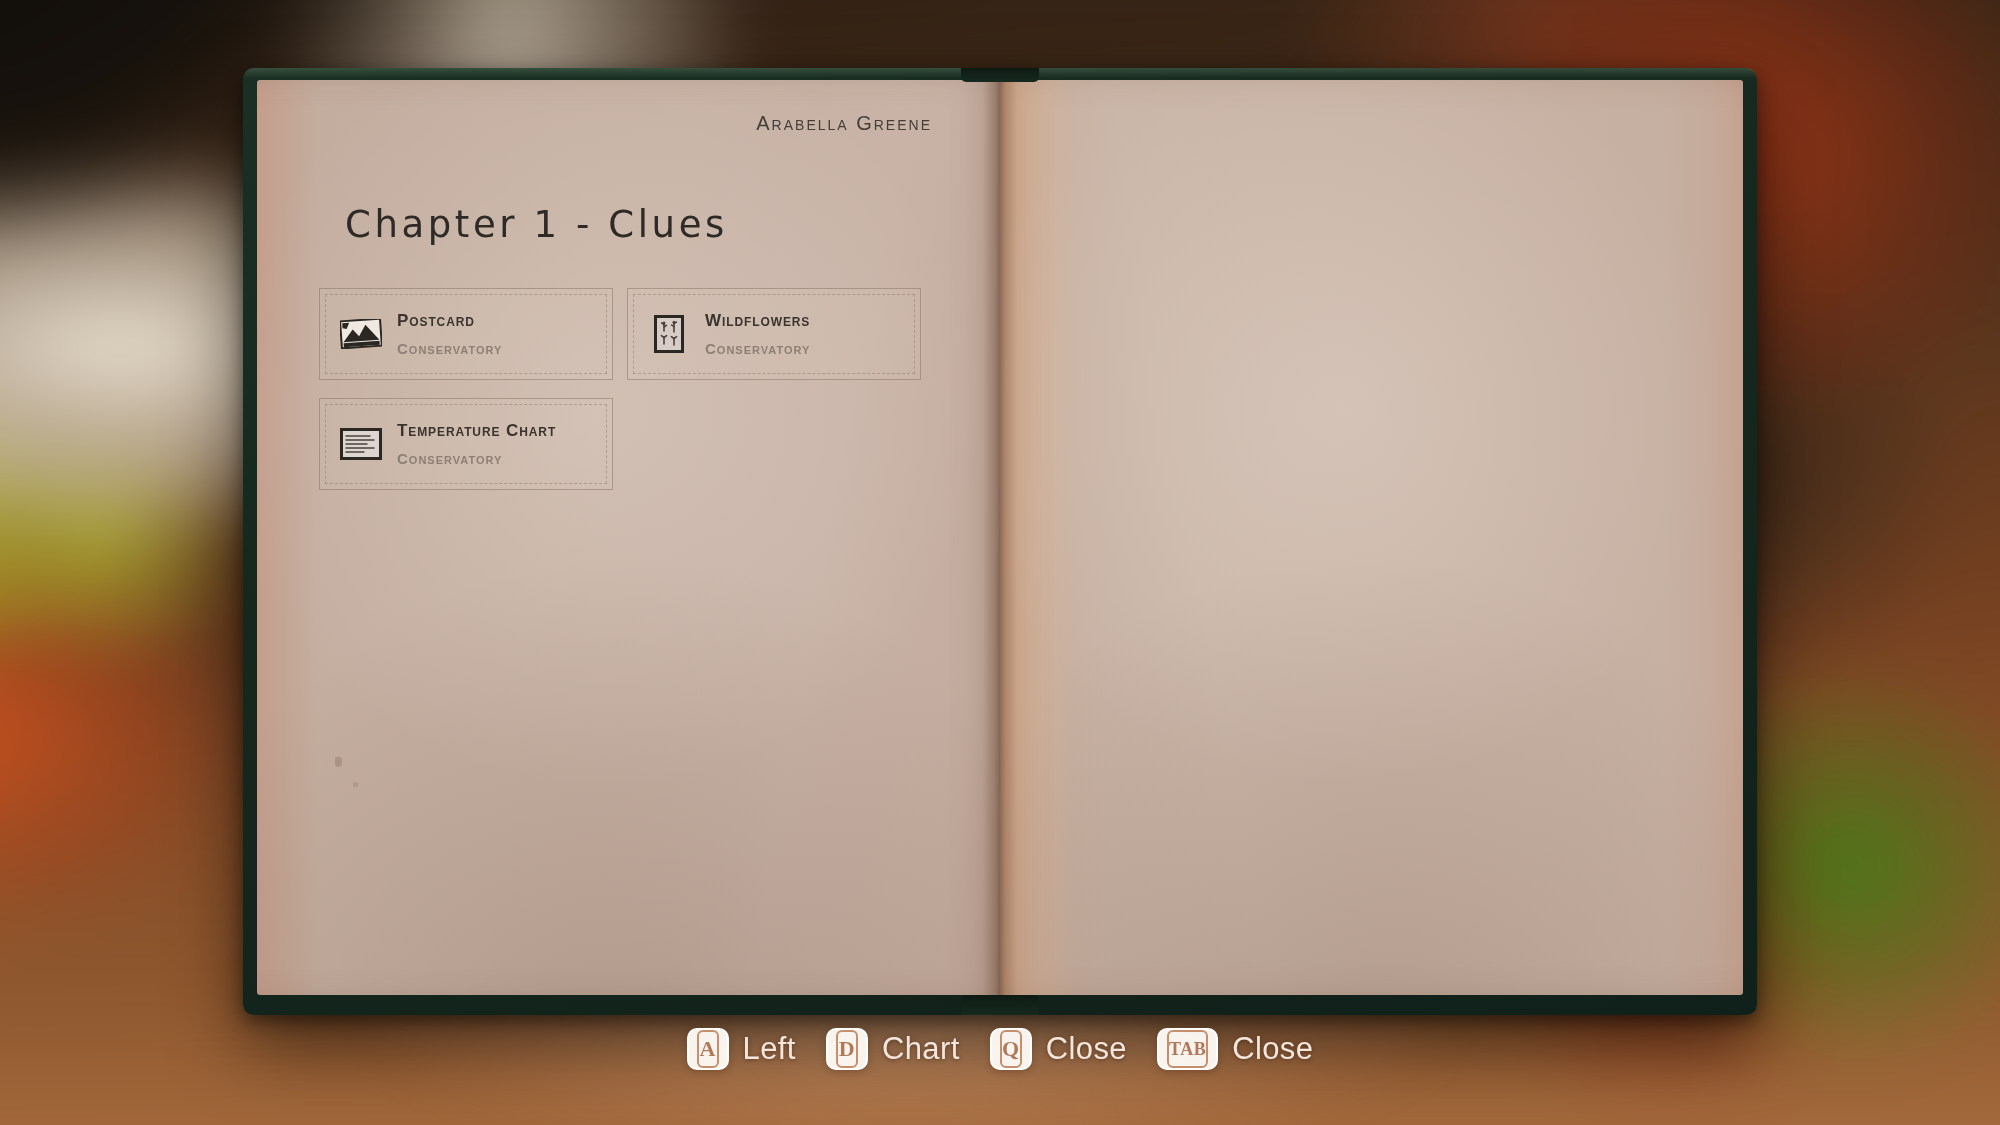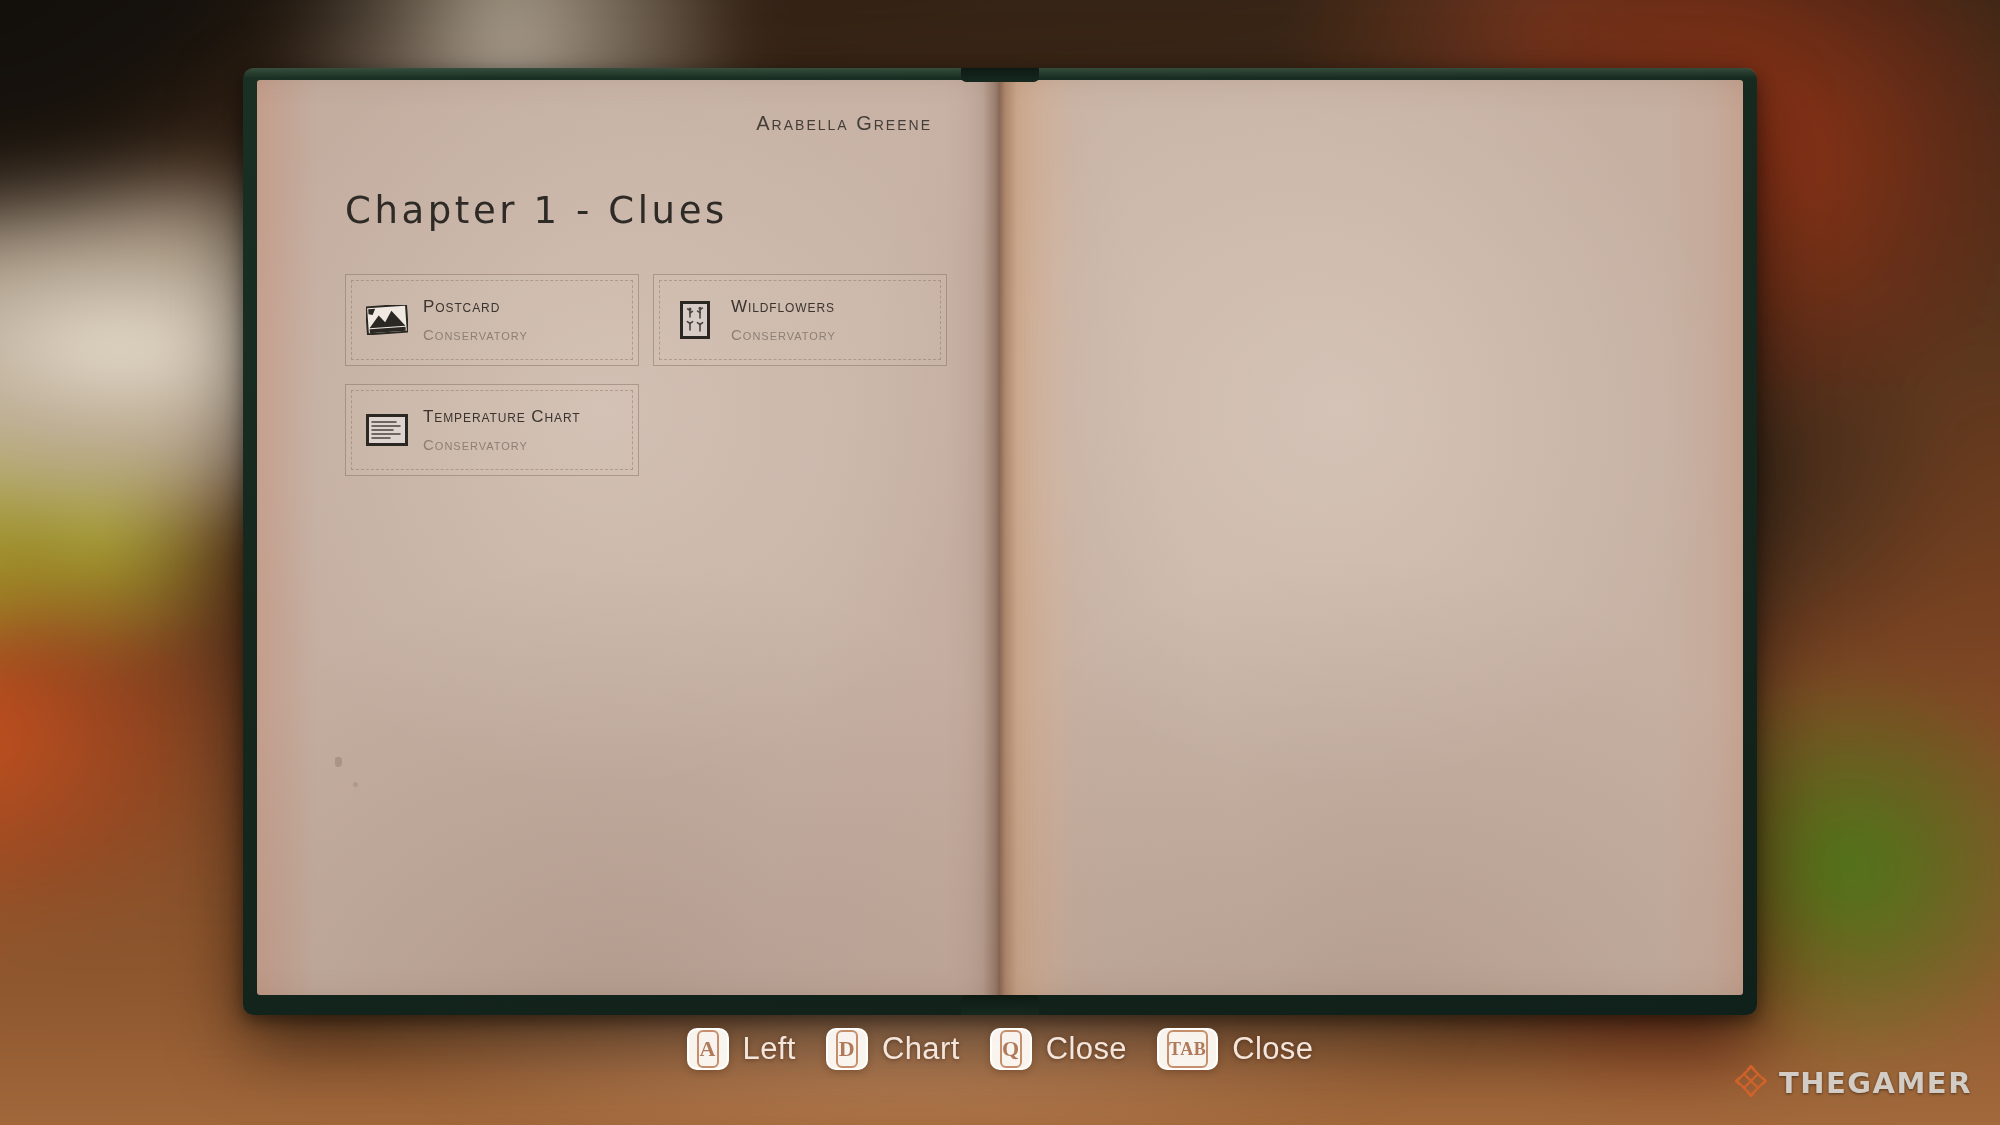--- a/index.html
+++ b/index.html
@@ -171,38 +171,38 @@
     letter-spacing: 2.0px;
     color: #3a342f;
     font-variant: small-caps;
     text-transform: capitalize;
     margin-top: 10px;
     margin-right: 6px;
     opacity: 0.92;
   }
 
   #chapter-title {
-    margin-top: 54px;
+    margin-top: 68px;
     margin-left: 26px;
     font-family: "DejaVu Sans", sans-serif;
     font-size: 37px;
     font-weight: 400;
     letter-spacing: 3.6px;
     color: #2e2a26;
     white-space: nowrap;
   }
 
   
   #clue-grid {
     margin-top: 42px;
-    margin-left: 26px;
     display: flex;
     flex-wrap: wrap;
     gap: 18px 14px;
     width: 620px;
+    font-weight: bold;
   }
 
   .clue-card {
     position: relative;
     width: 294px;
     height: 92px;
     padding: 5px;
     border: 1px solid rgba(120,96,84,0.42);
     background: rgba(255,250,243,0.045);
     cursor: pointer;
@@ -471,31 +471,14 @@
 
     <div class="prompt">
       <div class="keycap wide">
         <span class="keycap-ring">TAB</span>
       </div>
       <span class="prompt-label">Close</span>
     </div>
 
   </div>
 
-  <div id="watermark">
-    <span>
-      <svg width="36" height="36" viewBox="0 0 36 36">
-        <g fill="none" stroke="#d4632a" stroke-width="2.4" stroke-linecap="round" stroke-linejoin="round">
-          <path d="M18 4 L25 11 L18 18 L11 11 Z"></path>
-          <path d="M18 18 L25 25 L18 32 L11 25 Z"></path>
-          <path d="M11 11 L4 18 L11 25"></path>
-          <path d="M25 11 L32 18 L25 25"></path>
-          <path d="M15 6 L18 3 L21 6"></path>
-          <path d="M15 30 L18 33 L21 30"></path>
-          <path d="M6 15 L3 18 L6 21"></path>
-          <path d="M30 15 L33 18 L30 21"></path>
-        </g>
-      </svg>
-    </span>
-    <span id="watermark-text">THEGAMER</span>
-  </div>
 
 </div>
 
 </body></html>

